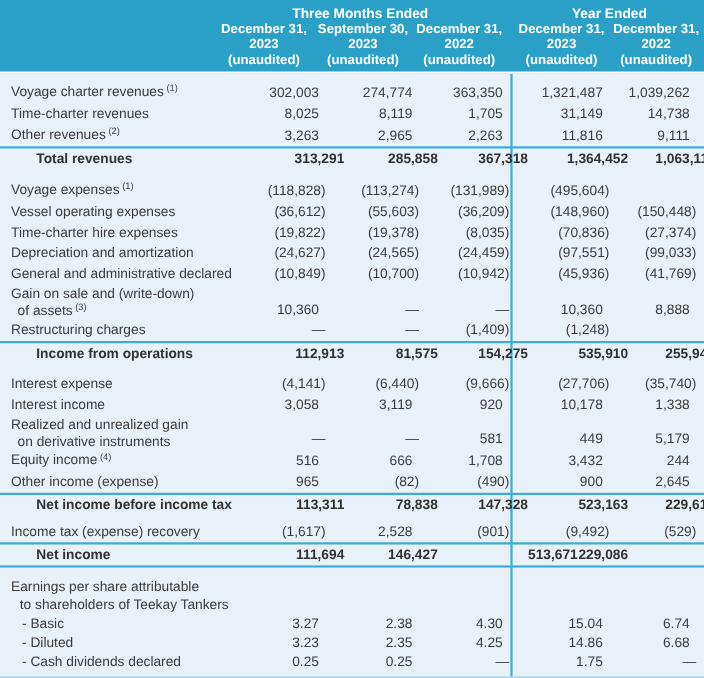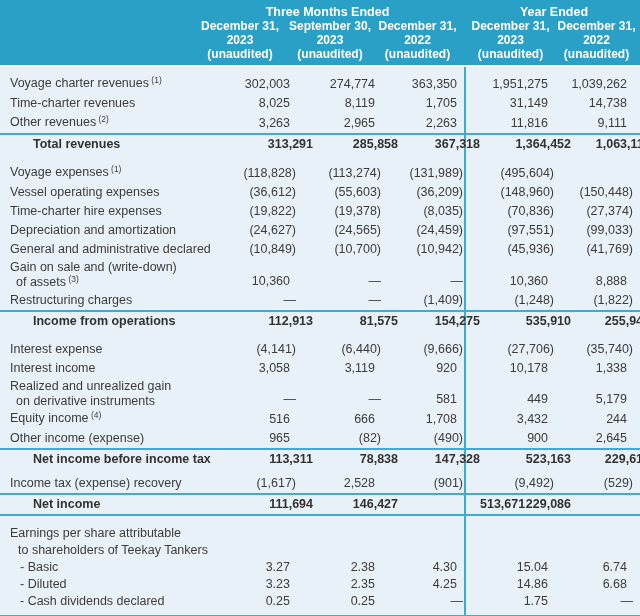--- a/index.html
+++ b/index.html
@@ -93,21 +93,21 @@
     </div>
   </div>
 
   <div class="body">
       <div class="row">
         <div class="label"><span class="lbltext">Voyage charter revenues</span><span class="sup"> (1)</span></div>
         <div class="cell">302,003</div>
         <div class="cell">274,774</div>
         <div class="cell">363,350</div>
         <div></div>
-        <div class="cell">1,951,275</div>
+        <div class="cell">1,321,487</div>
         <div class="cell">1,039,262</div>
       </div>
       <div class="row">
         <div class="label"><span class="lbltext">Time-charter revenues</span></div>
         <div class="cell">8,025</div>
         <div class="cell">8,119</div>
         <div class="cell">1,705</div>
         <div></div>
         <div class="cell">31,149</div>
         <div class="cell">14,738</div>
@@ -185,21 +185,20 @@
         <div class="cell">10,360</div>
         <div class="cell">8,888</div>
       </div>
       <div class="row">
         <div class="label"><span class="lbltext">Restructuring charges</span></div>
         <div class="cell ovh">—</div>
         <div class="cell ovh">—</div>
         <div class="cell ovh">(1,409)</div>
         <div></div>
         <div class="cell ovh">(1,248)</div>
-        <div class="cell ovh">(1,822)</div>
       </div>
       <div class="rule"></div>
       <div class="row bold">
         <div class="label"><span class="lbltext">Income from operations</span></div>
         <div class="cell">112,913</div>
         <div class="cell">81,575</div>
         <div class="cell">154,275</div>
         <div></div>
         <div class="cell">535,910</div>
         <div class="cell">255,949</div>

